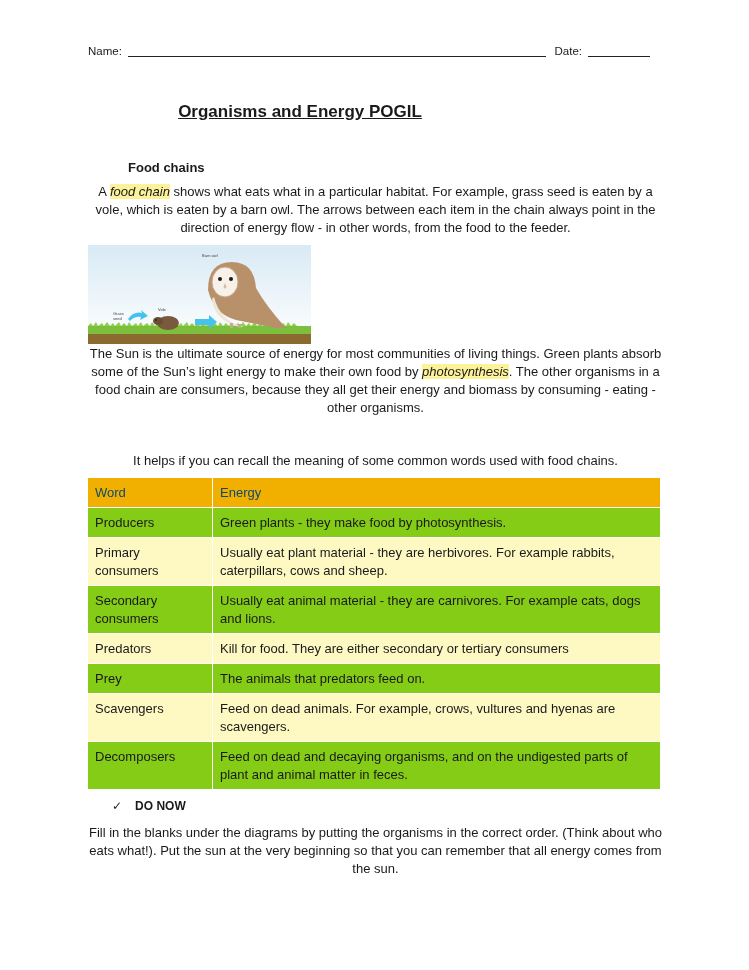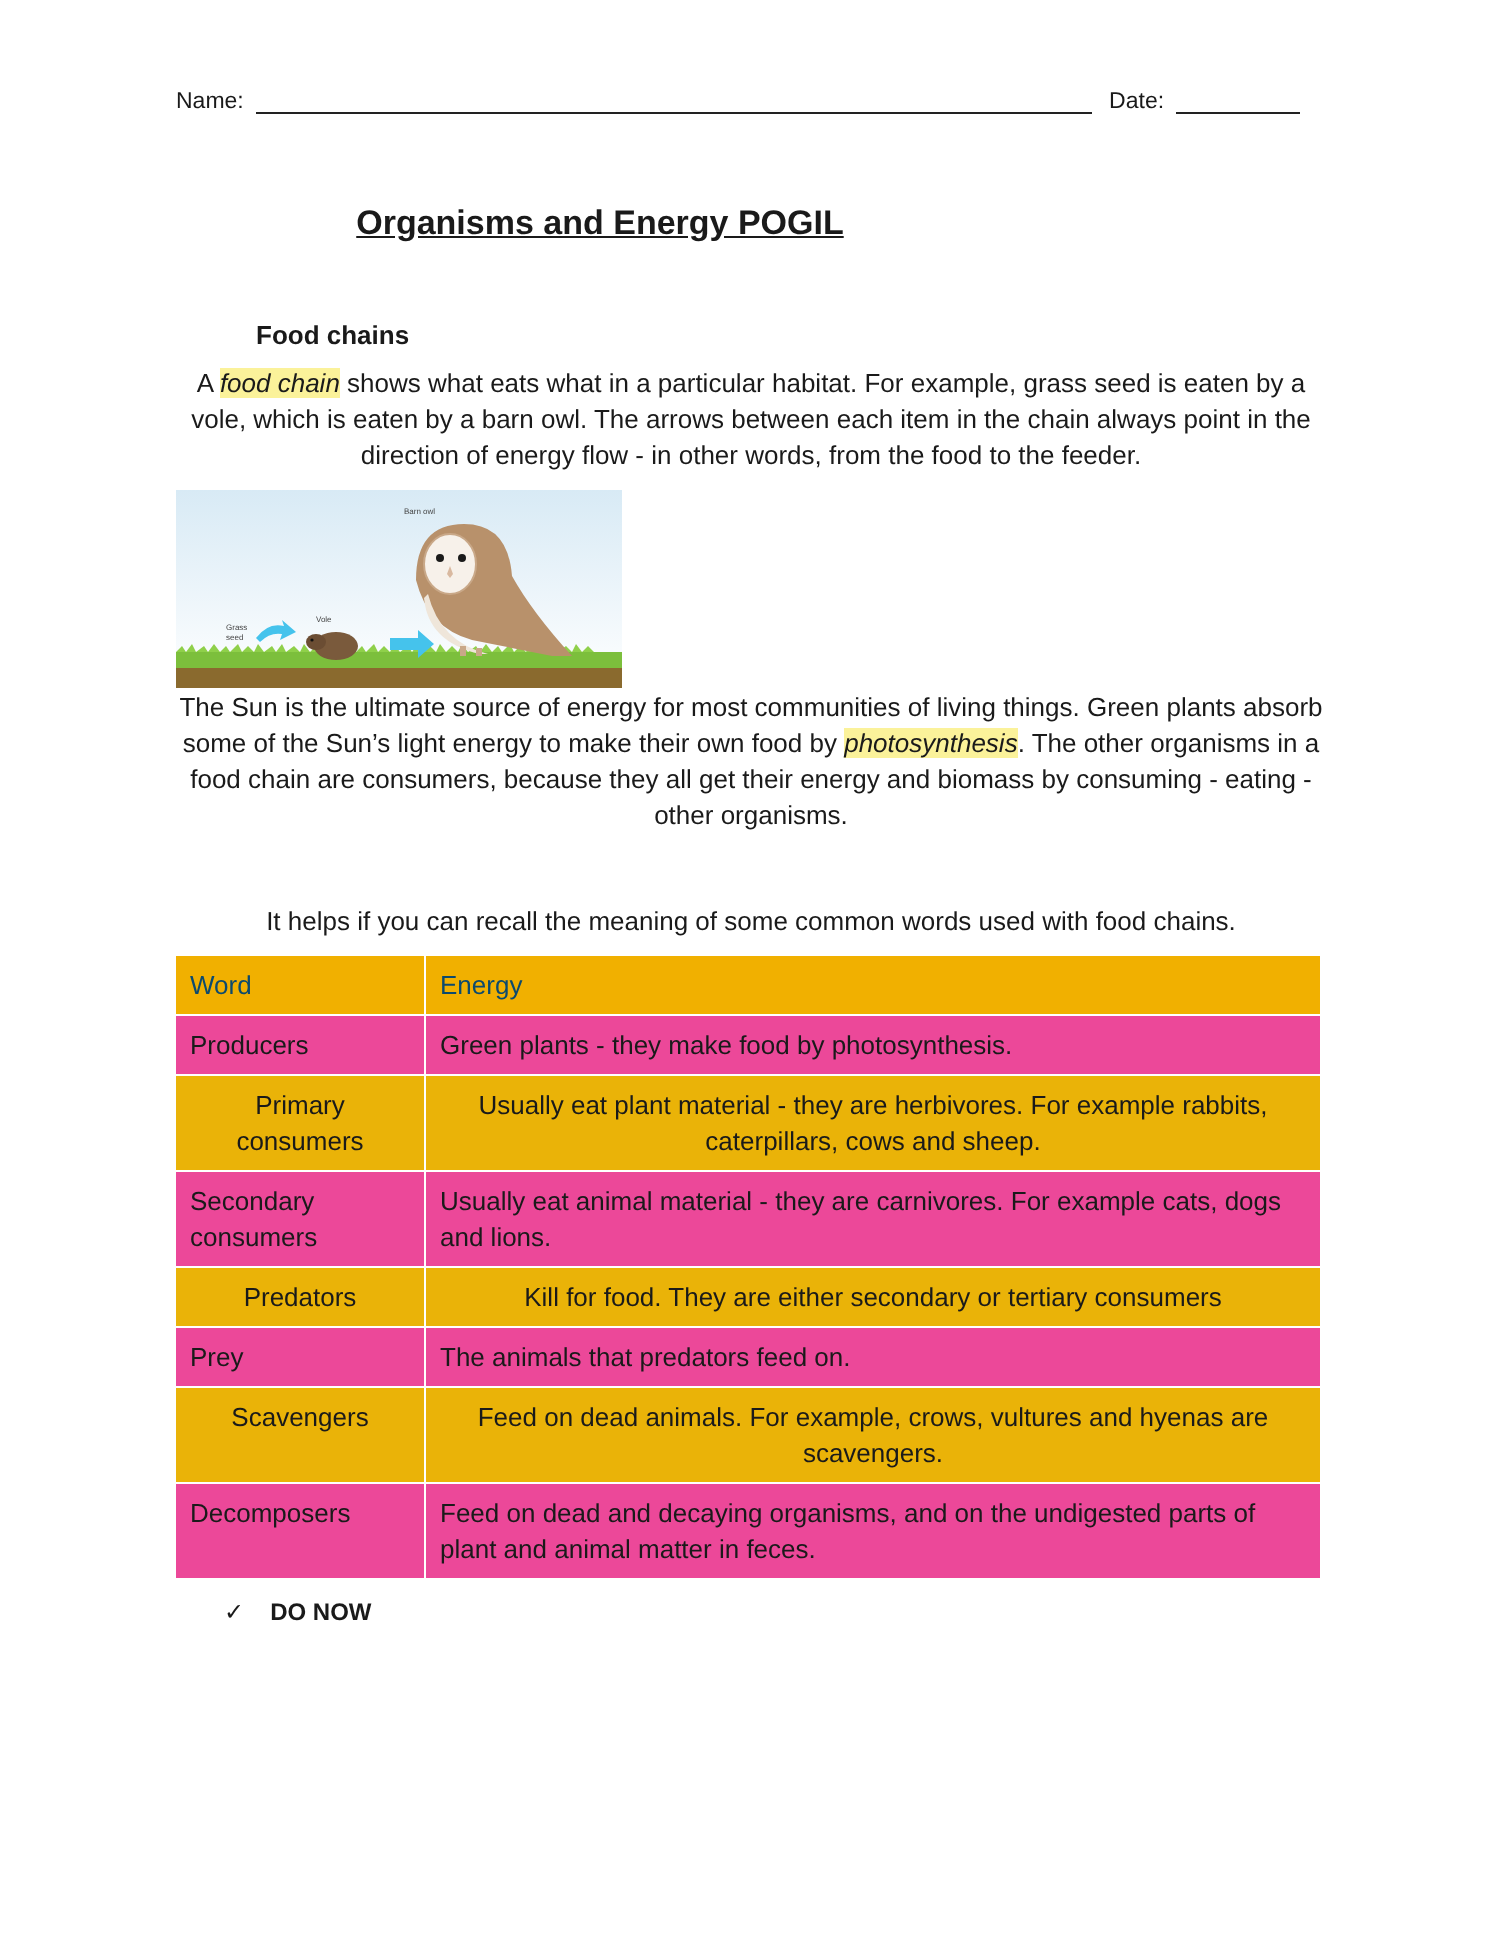--- a/index.html
+++ b/index.html
@@ -47,22 +47,22 @@
     border-collapse: collapse; font-size: 13px;
   }
   .table td, .table th {
     padding: 6px 7px 5px 7px; vertical-align: top; text-align: left;
     line-height: 18px; font-weight: normal;
   }
   .table th { background: #f1b000; color: #0c4a6e; height: 16px; }
   .table td:first-child, .table th:first-child {
     width: 110px; border-right: 1px solid #ffffff;
   }
-  .table tr.odd td { background: #ec4899; margin-top: 35px; }
-  .table tr.even td { background: #eab308; text-align: center; }
+  .table tr.odd td { background: #84cc16; margin-top: 35px; }
+  .table tr.even td { background: #fef9c3; }
   .table tr + tr td, .table tr + tr th { border-top: 1px solid #ffffff; }
 
   .donow {
     position: absolute; left: 112px; top: 799px;
     font-size: 12px; font-weight: bold; display: flex; align-items: center;
   }
   .check { font-size: 12px; margin-right: 13px; font-weight: normal; }
 </style>
 </head>
 <body>
@@ -161,14 +161,15 @@
       <td>Feed on dead and decaying organisms, and on the undigested parts of plant and animal matter in feces.</td>
     </tr>
   </tbody>
     </table>
 
   <div class="donow">
     <span class="check">✓</span>
     <span>DO NOW</span>
   </div>
 
+  <div class="para" style="top:824px;">Fill in the blanks under the diagrams by putting the organisms in the correct order.  (Think about who eats what!).  Put the sun at the very beginning so that you can remember that all energy comes from the sun.</div>
 
 </div>
 
 </body></html>

